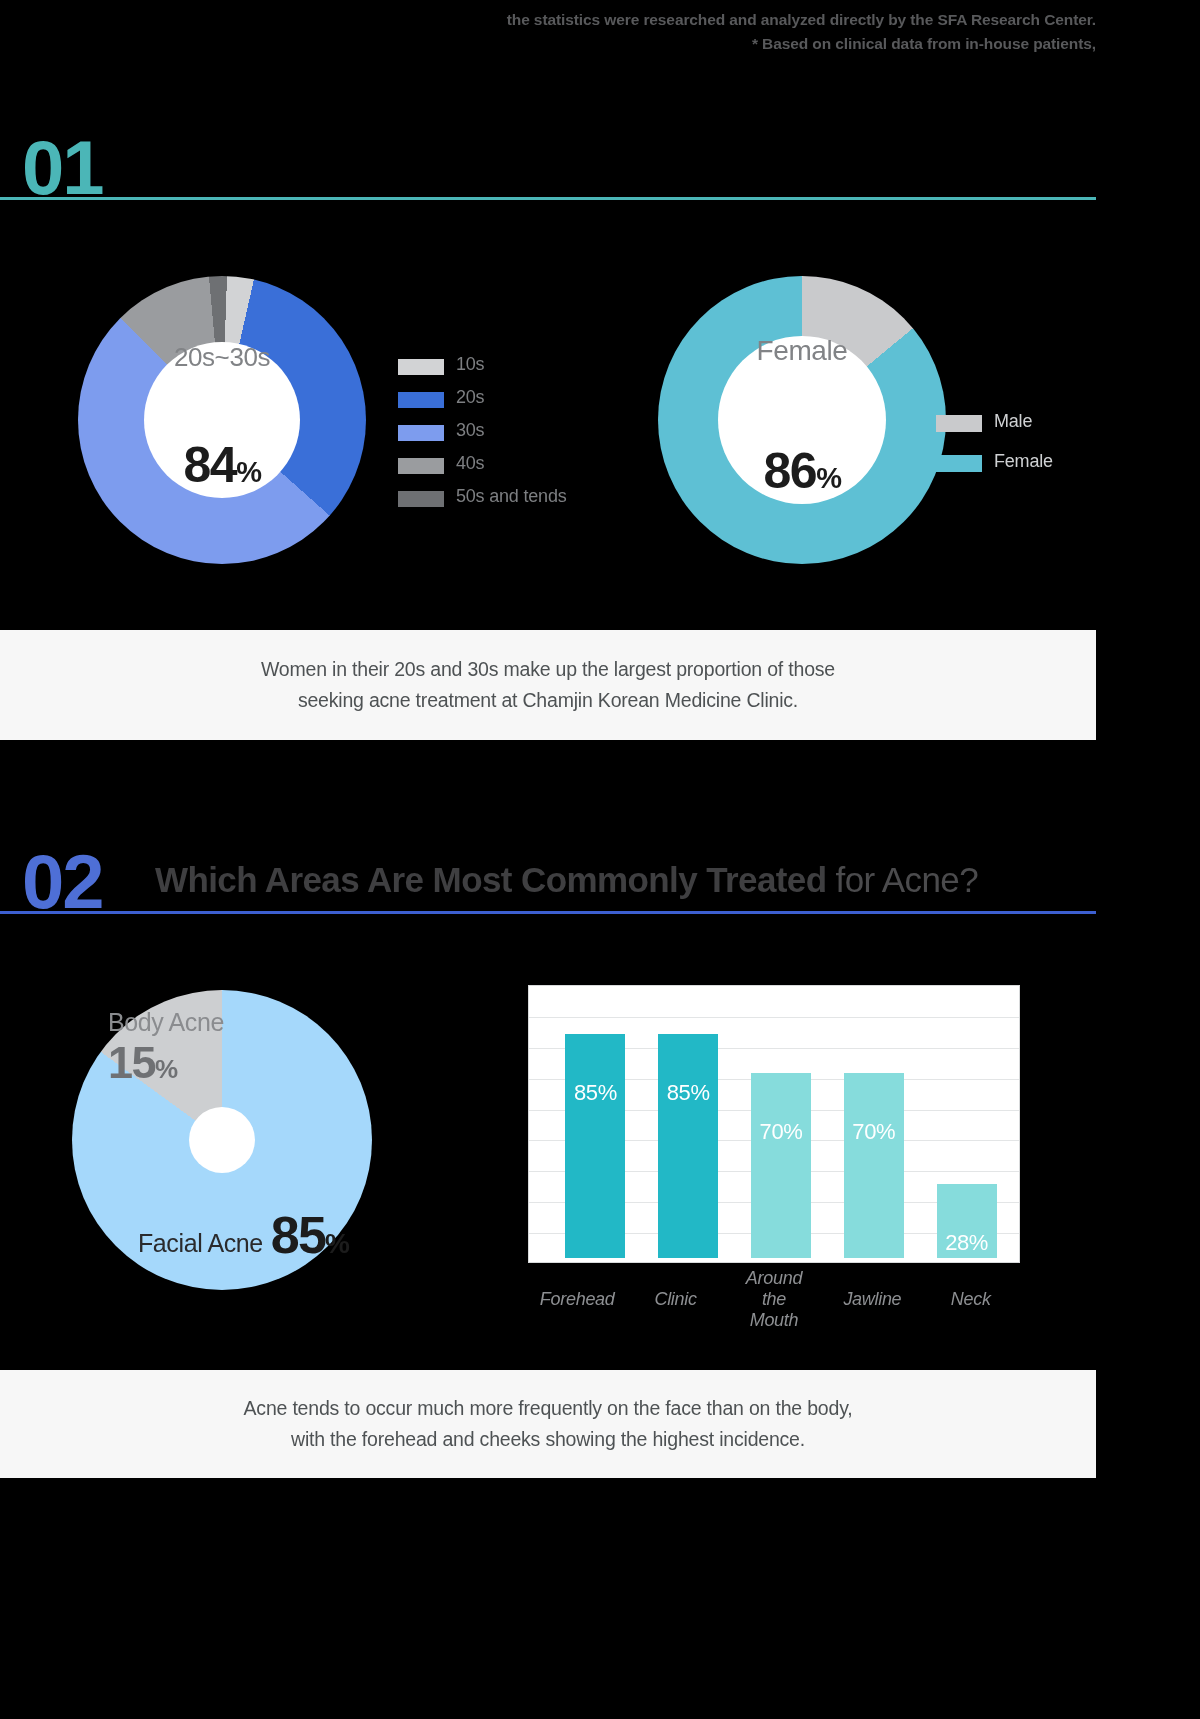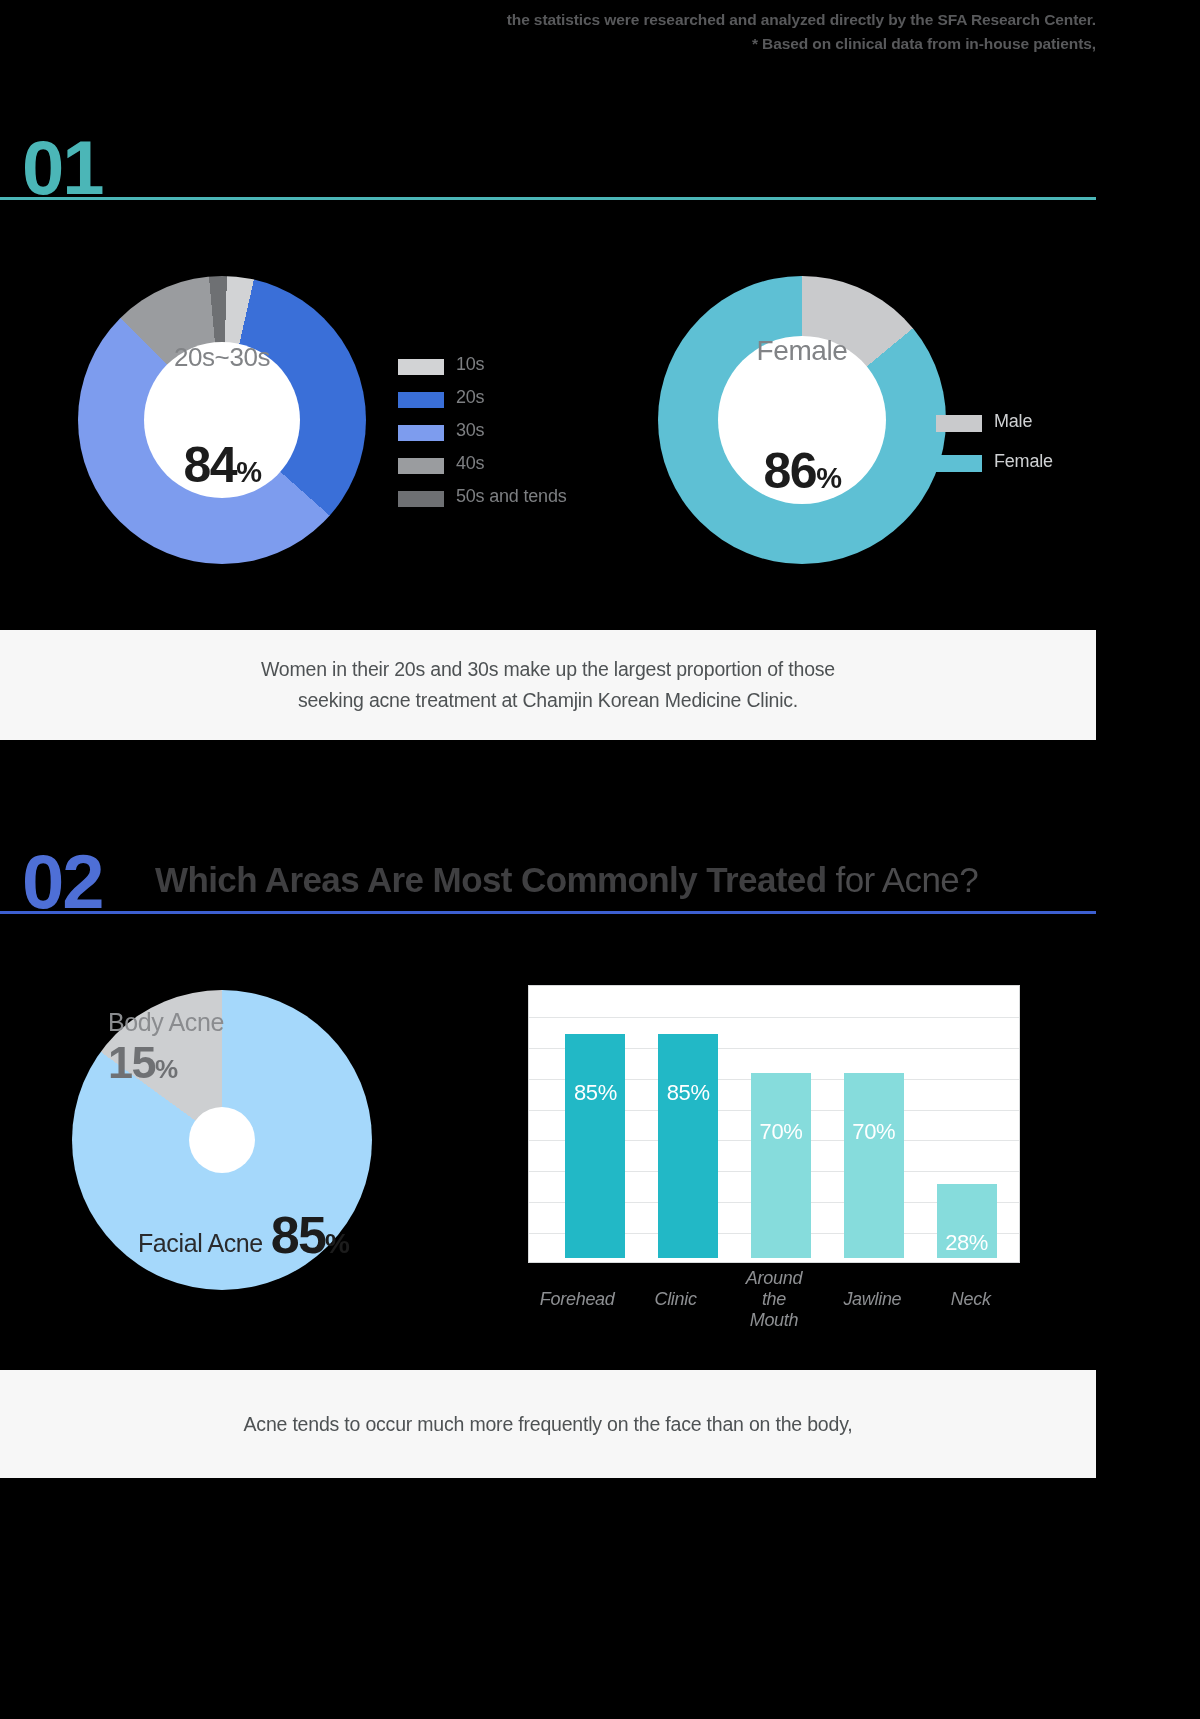--- a/index.html
+++ b/index.html
@@ -375,13 +375,14 @@
 <div id="bars-axis">
     <div class="tick">Forehead</div>
     <div class="tick">Clinic</div>
     <div class="tick">Around<br>the<br>Mouth</div>
     <div class="tick">Jawline</div>
     <div class="tick">Neck</div>
   </div>
 
 <div class="caption" id="cap2">
   <div>Acne tends to occur much more frequently on the face than on the body,</div>
+  <div>with the forehead and cheeks showing the highest incidence.</div>
 </div>
 
 </body></html>

